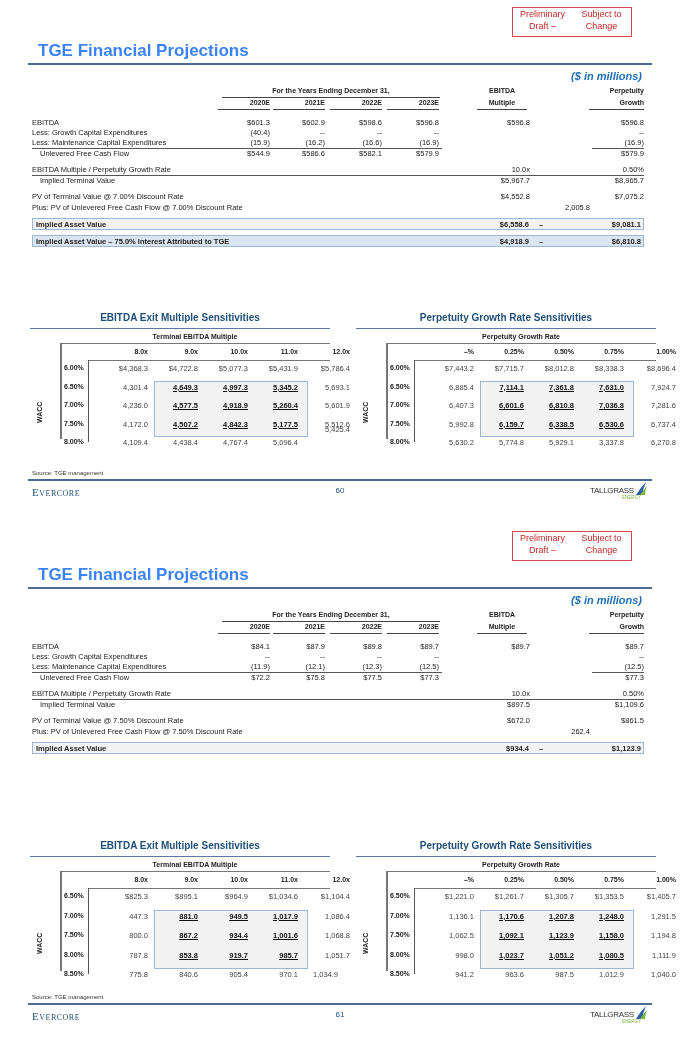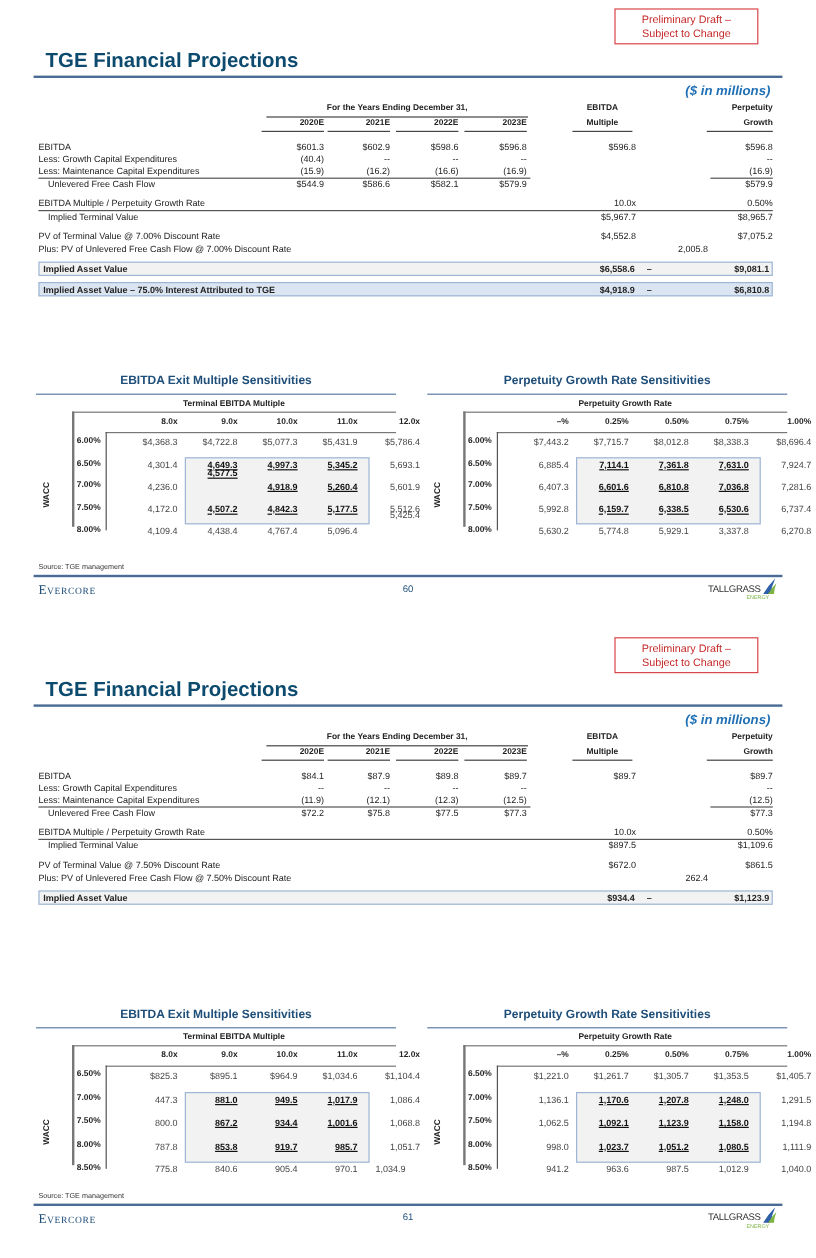--- a/index.html
+++ b/index.html
@@ -1,22 +1,22 @@
 <!DOCTYPE html>
 <html><head>
 <meta charset="utf-8">
 <style>
   html, body { margin: 0; padding: 0; background: #ffffff; }
   body { width: 680px; height: 1048px; position: relative; overflow: hidden;
          font-family: "Liberation Sans", "DejaVu Sans", sans-serif; color: #222; }
   .page { position: absolute; left: 0; width: 680px; height: 524px; }
   .draft { position: absolute; left: 512px; width: 120px; height: 30px; top: 7px;
            border: 1px solid #d9454a; color: #c62828; font-size: 9px; text-align: center;
-           line-height: 12px; display: flex; flex-direction: column; justify-content: center; box-sizing: border-box; }
-  .title { position: absolute; left: 38px; top: 41px; font-size: 17px; font-weight: bold; color: #0c4a6e; }
+           line-height: 12px; display: flex; flex-direction: row; justify-content: center; box-sizing: border-box; }
+  .title { position: absolute; left: 38px; top: 41px; font-size: 17px; font-weight: bold; color: #3b82f6; }
   .title-rule { position: absolute; left: 28px; width: 624px; top: 63px; height: 2px; background: #4a6b94; }
   .subtitle { position: absolute; left: 38px; top: 70px; font-size: 12px; font-weight: bold; color: #1f6fb5; }
   .units { position: absolute; right: 38px; top: 70px; font-size: 11px; font-weight: bold; font-style: italic; color: #1f6fb5; }
 
   .dcf { position: absolute; left: 32px; width: 612px; top: 0; font-size: 7.5px; }
   .hdr { position: absolute; font-weight: bold; font-size: 7px; text-align: center; color: #222; }
   .hdr-line { position: absolute; height: 1px; background: #444; }
   .row { position: absolute; left: 0; width: 612px; height: 11px; }
   .row .lbl { position: absolute; left: 0; white-space: nowrap; }
   .row .lbl.indent { left: 8px; }
@@ -173,21 +173,21 @@
         <div class="sens-cell" style="left:222px;top:52px">$5,431.9</div>
         <div class="sens-cell" style="left:274px;top:52px">$5,786.4</div>
         <div class="sens-rowlbl" style="top:70.5px">6.50%</div>
         <div class="sens-cell" style="left:72px;top:70.5px">4,301.4</div>
         <div class="sens-cell bold" style="left:122px;top:70.5px">4,649.3</div>
         <div class="sens-cell bold" style="left:172px;top:70.5px">4,997.3</div>
         <div class="sens-cell bold" style="left:222px;top:70.5px">5,345.2</div>
         <div class="sens-cell" style="left:274px;top:70.5px">5,693.1</div>
         <div class="sens-rowlbl" style="top:89px">7.00%</div>
         <div class="sens-cell" style="left:72px;top:89px">4,236.0</div>
-        <div class="sens-cell bold" style="left:122px;top:78px">4,577.5</div>
+        <div class="sens-cell bold" style="left:122px;top:89px">4,577.5</div>
         <div class="sens-cell bold" style="left:172px;top:89px">4,918.9</div>
         <div class="sens-cell bold" style="left:222px;top:89px">5,260.4</div>
         <div class="sens-cell" style="left:274px;top:89px">5,601.9</div>
         <div class="sens-rowlbl" style="top:107.5px">7.50%</div>
         <div class="sens-cell" style="left:72px;top:107.5px">4,172.0</div>
         <div class="sens-cell bold" style="left:122px;top:107.5px">4,507.2</div>
         <div class="sens-cell bold" style="left:172px;top:107.5px">4,842.3</div>
         <div class="sens-cell bold" style="left:222px;top:107.5px">5,177.5</div>
         <div class="sens-cell" style="left:274px;top:107.5px">5,512.6</div>
         <div class="sens-rowlbl" style="top:126px">8.00%</div>

